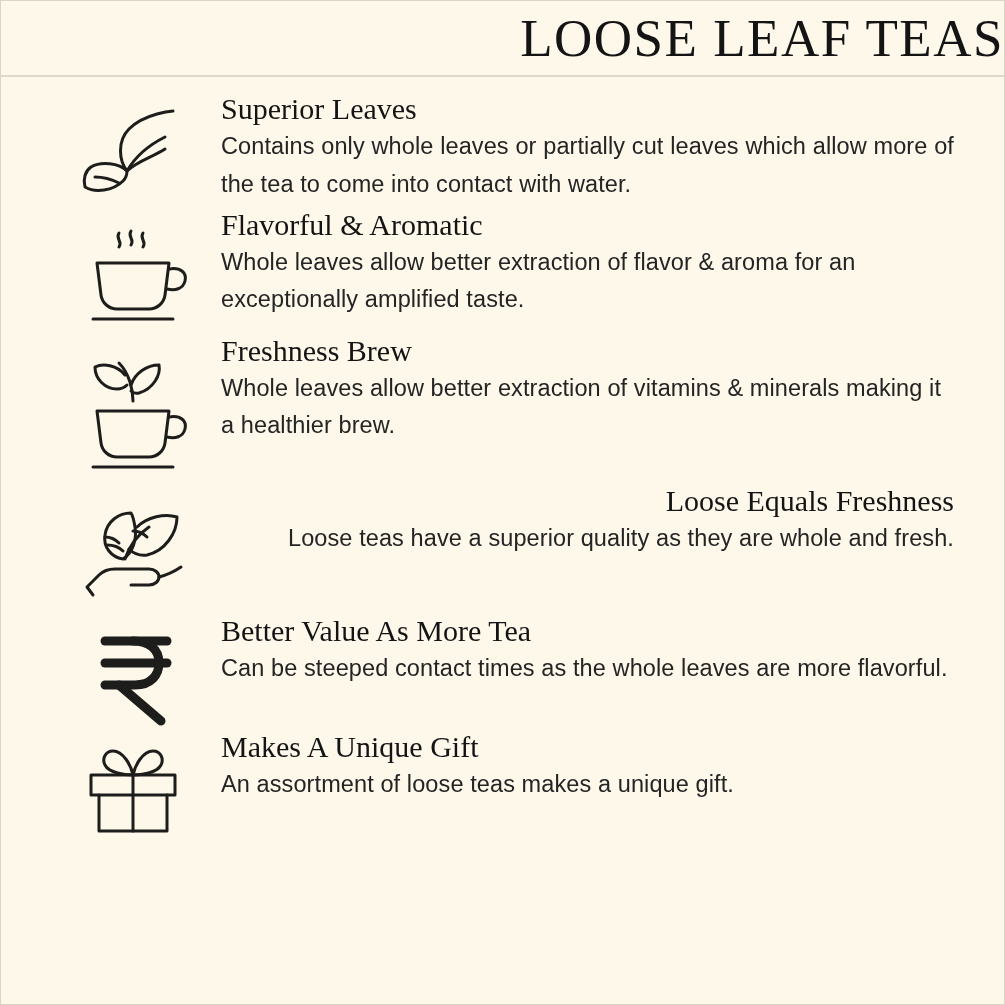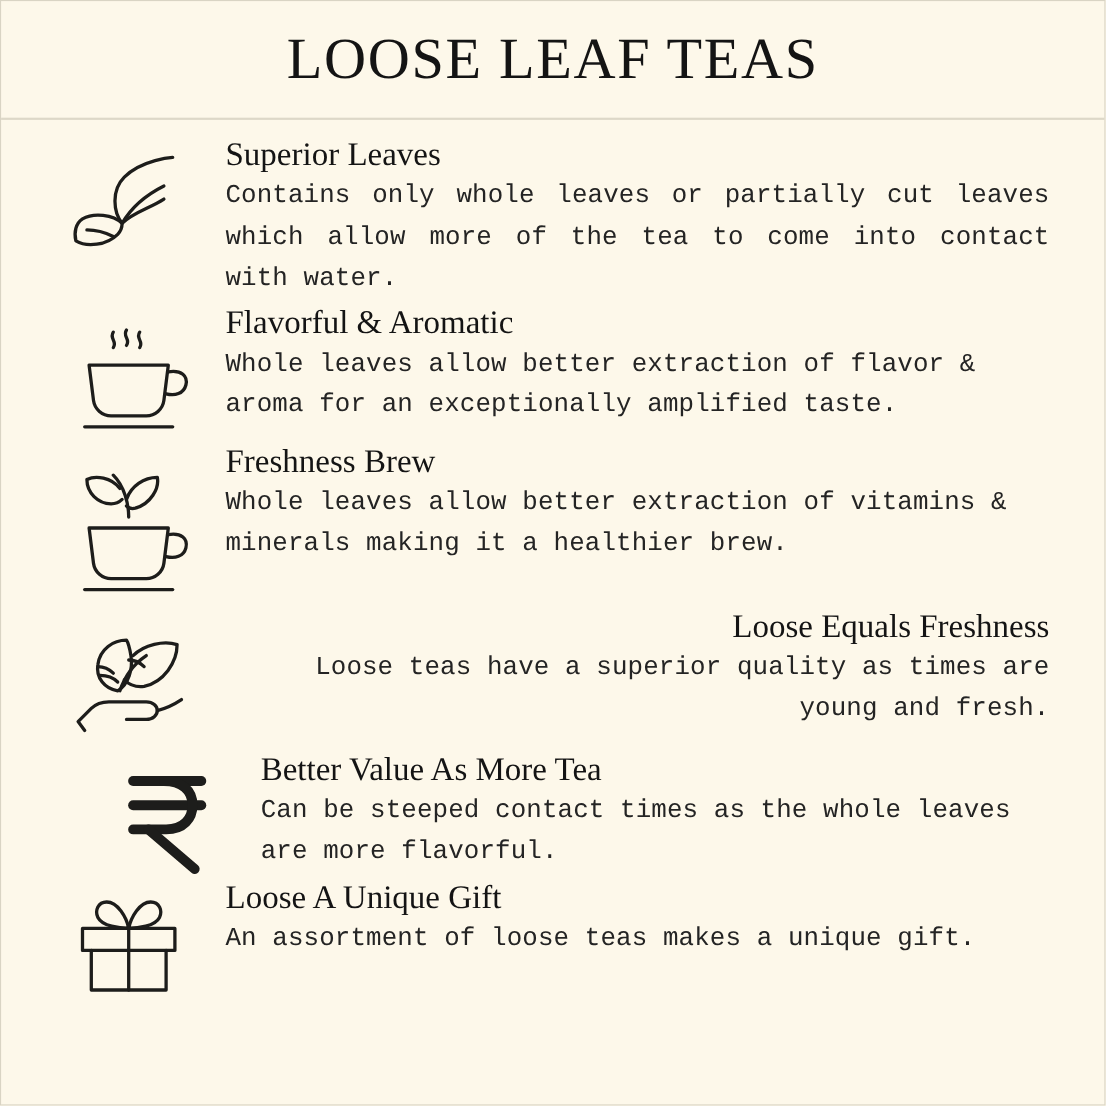--- a/index.html
+++ b/index.html
@@ -16,37 +16,37 @@
   }
   .page {
     position: relative;
     width: 1005px;
     height: 1005px;
     background: #fdf8ea;
     box-sizing: border-box;
     border: 1px solid #d9d4c4;
   }
   .header {
-    height: 108px;
+    height: 76px;
     border-bottom: 2px solid #ddd8c8;
     display: flex;
     align-items: center;
-    justify-content: center;
+    justify-content: flex-end;
     box-sizing: border-box;
   }
   .header-title {
     font-family: "Liberation Serif", serif;
     font-size: 53px;
     letter-spacing: 1.5px;
     font-weight: 400;
     color: #141414;
     white-space: nowrap;
   }
   .features {
-    padding: 14px 0 0 0;
+    padding: 14px 0 0 16px;
   }
   .feature {
     display: flex;
     align-items: flex-start;
     padding: 0 30px 0 36px;
     margin-bottom: 6px;
   }
   .icon-cell {
     width: 168px;
     min-width: 168px;
@@ -61,38 +61,38 @@
   }
   .feature-title {
     font-family: "Liberation Serif", serif;
     font-size: 30px;
     font-weight: 400;
     line-height: 1.18;
     margin: 0 0 2px 0;
     color: #141414;
   }
   .feature-desc {
-    font-family: Liberation Mono, monospace;
+    font-family: Liberation Sans, sans-serif;
     font-size: 23.5px;
     line-height: 1.58;
     margin: 0;
     color: #242424;
     font-weight: 400;
     letter-spacing: 0.1px;
   }
   .feature-desc.justify {
     text-align: justify;
     text-align-last: left;
   }
   
   .f-0 { margin-bottom: 4px; }
   .f-1 { margin-bottom: 6px; }
   .f-2 { margin-bottom: 4px; }
   .f-3 { margin-bottom: 4px; text-align: right; }
-  .f-4 { margin-bottom: 2px; margin-left: 32px; }
+  .f-4 { margin-bottom: 2px; }
   .f-5 { margin-bottom: 0; }
 
   svg { display: block; }
 </style>
 </head>
 <body>
 
 <div class="page">
 
   <div class="header">
@@ -158,21 +158,21 @@
           <path d="M50 62 C54 50 62 38 74 30"></path>
           <path d="M44 46 C40 42 34 40 30 40"></path>
           <path d="M48 54 C44 50 38 48 32 48"></path>
           <path d="M72 40 C68 36 62 34 58 34"></path>
           <path d="M18 98 L12 90 L24 78 C28 74 34 72 40 72 L74 72 C80 72 84 76 84 80 C84 84 80 88 74 88 L56 88"></path>
           <path d="M84 80 C92 78 100 74 106 70"></path>
         </svg>
       </div>
       <div class="text-cell">
         <h2 class="feature-title">Loose Equals Freshness</h2>
-        <p class="feature-desc">Loose teas have a superior quality as times are young and fresh.</p>
+        <p class="feature-desc">Loose teas have a superior quality as they are whole and fresh.</p>
       </div>
     </div>
 
     <div class="feature f-4">
       <div class="icon-cell">
         <svg width="96" height="100" viewBox="0 0 96 100" fill="none" stroke="#1d1d1b" stroke-width="9" stroke-linecap="round" stroke-linejoin="round">
           <path d="M16 14 L78 14"></path>
           <path d="M16 36 L78 36"></path>
           <path d="M16 58 L46 58 C62 58 70 48 70 36 C70 22 60 14 44 14"></path>
           <path d="M30 58 L72 94"></path>
@@ -188,19 +188,19 @@
       <div class="icon-cell">
         <svg width="112" height="96" viewBox="0 0 112 96" fill="none" stroke="#1d1d1b" stroke-width="3" stroke-linecap="round" stroke-linejoin="round">
           <path d="M10 32 L94 32 L94 52 L10 52 Z"></path>
           <path d="M18 52 L18 88 L86 88 L86 52"></path>
           <path d="M52 32 L52 88"></path>
           <path d="M52 32 C44 32 28 30 24 22 C21 16 24 8 32 8 C42 8 50 22 52 32 Z"></path>
           <path d="M52 32 C60 32 76 30 80 22 C83 16 80 8 72 8 C62 8 54 22 52 32 Z"></path>
         </svg>
       </div>
       <div class="text-cell">
-        <h2 class="feature-title">Loose A Unique Gift</h2>
+        <h2 class="feature-title">Makes A Unique Gift</h2>
         <p class="feature-desc">An assortment of loose teas makes a unique gift.</p>
       </div>
     </div>
 
   </div>
 </div>
 
 </body></html>

